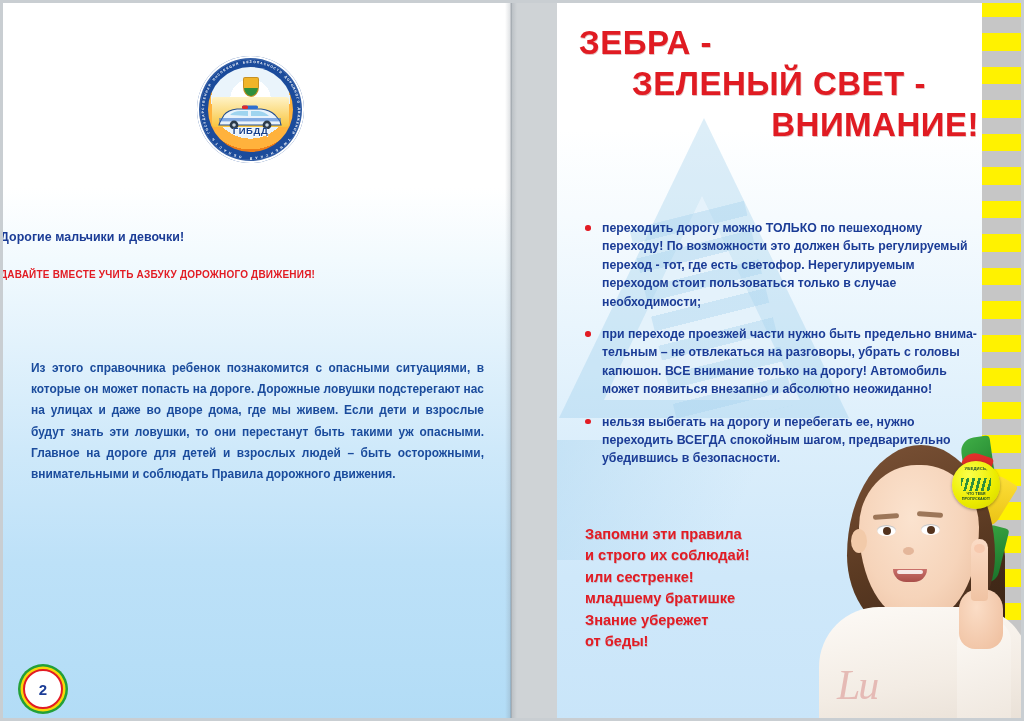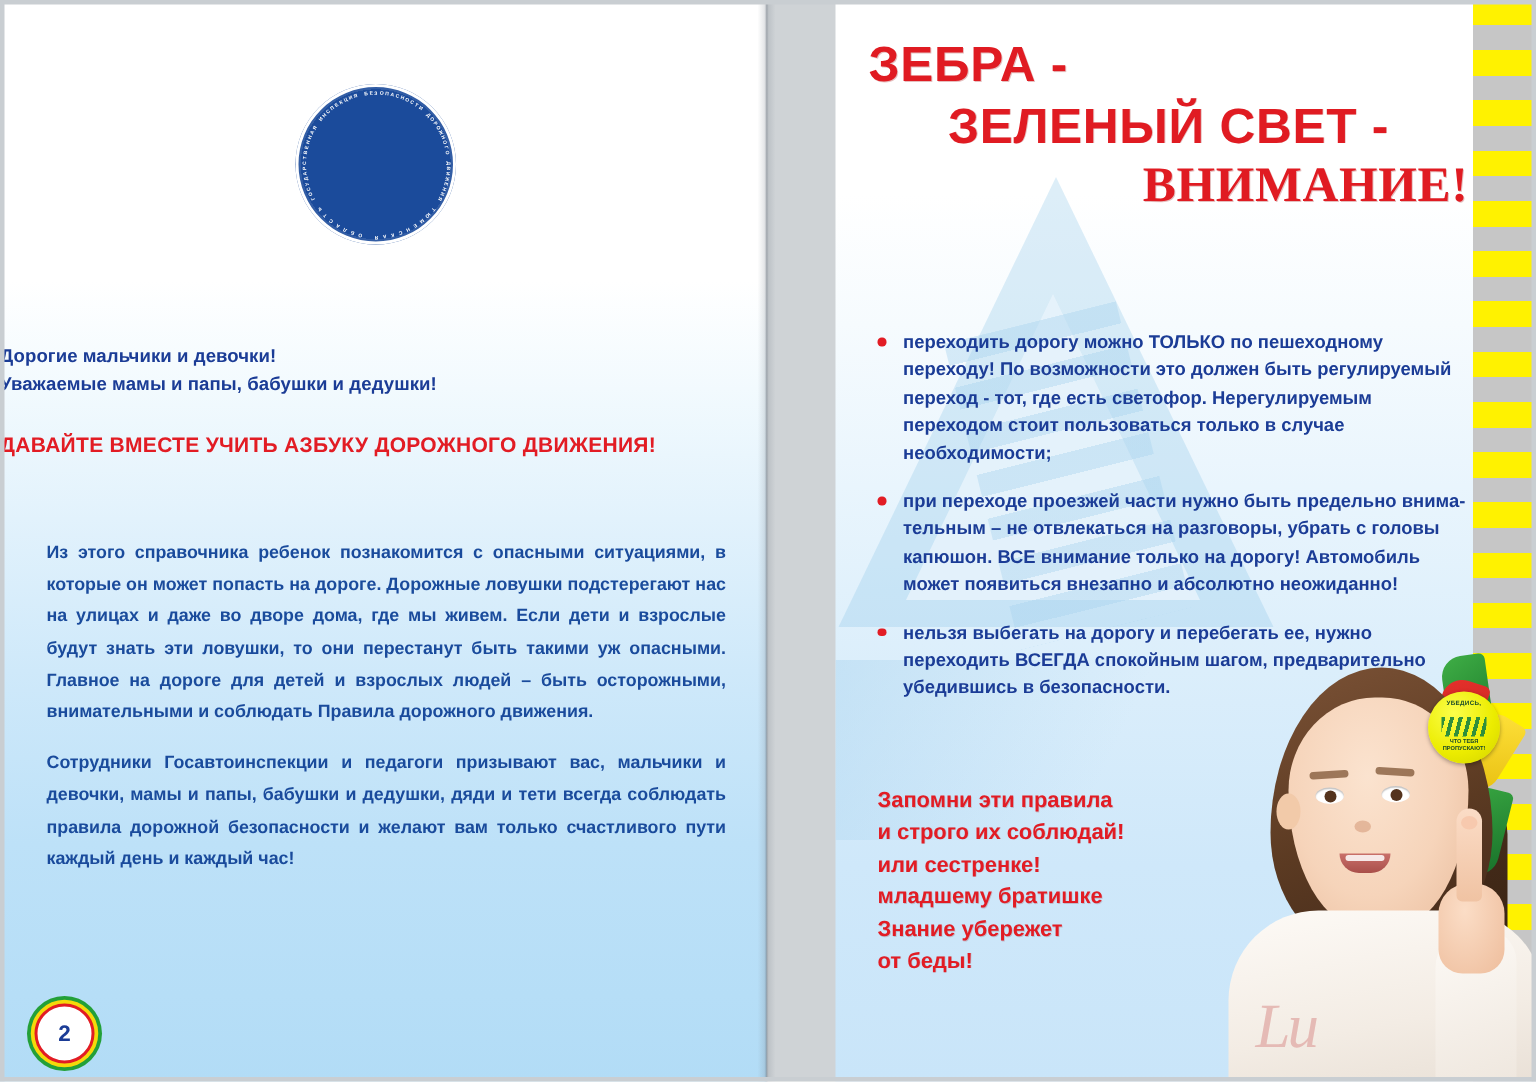--- a/index.html
+++ b/index.html
@@ -117,21 +117,21 @@
     color: #1b3c96;
     font-weight: bold;
     font-size: 12.4px;
     line-height: 19px;
     letter-spacing: 0.05px;
   }
   .h-red {
     margin-top: 22px;
     color: #e21c24;
     font-weight: bold;
-    font-size: 14px;
+    font-size: 10px;
     letter-spacing: 0.2px;
   }
 
   
   .left-body {
     position: absolute;
     left: 31px; top: 358px;
     width: 453px;
     color: #1a4b9c;
     font-size: 11.9px;
@@ -225,21 +225,21 @@
     width: 400px;
     color: #e01b22;
     font-weight: bold;
     font-size: 33px;
     line-height: 41px;
     letter-spacing: 0.5px;
     text-shadow: 0.6px 0.6px 0 rgba(150,0,0,.25);
   }
   .title .l1 { text-align: left; }
   .title .l2 { text-align: center; }
-  .title .l3 { text-align: right; font-family: Liberation Serif, serif; }
+  .title .l3 { text-align: right; }
 
   
   .lead {
     position: absolute;
     left: 25px; top: 173px;
     width: 398px;
     color: #1b3c96;
     font-weight: bold;
     font-size: 13.4px;
     line-height: 18.6px;
@@ -563,31 +563,45 @@
           <span style="transform: rotate(0deg) translate(0px, 48px) rotate(180deg) translate(-50%, -50%);">Я</span>
           <span style="transform: rotate(6.5deg) translate(0px, 48px) rotate(180deg) translate(-50%, -50%);"> </span>
           <span style="transform: rotate(13deg) translate(0px, 48px) rotate(180deg) translate(-50%, -50%);">О</span>
           <span style="transform: rotate(19.5deg) translate(0px, 48px) rotate(180deg) translate(-50%, -50%);">Б</span>
           <span style="transform: rotate(26deg) translate(0px, 48px) rotate(180deg) translate(-50%, -50%);">Л</span>
           <span style="transform: rotate(32.5deg) translate(0px, 48px) rotate(180deg) translate(-50%, -50%);">А</span>
           <span style="transform: rotate(39deg) translate(0px, 48px) rotate(180deg) translate(-50%, -50%);">С</span>
           <span style="transform: rotate(45.5deg) translate(0px, 48px) rotate(180deg) translate(-50%, -50%);">Т</span>
           <span style="transform: rotate(52deg) translate(0px, 48px) rotate(180deg) translate(-50%, -50%);">Ь</span>
         </div>
+      <div class="inner">
+        <div class="shield"></div>
+        <svg class="car" viewBox="0 0 67 26">
+          <path d="M3 19 L7 12 Q11 7 20 6 L44 6 Q53 7 58 12 L63 18 L64 22 L2 22 Z" fill="#e9f3fb" stroke="#27508f" stroke-width="1.1"></path>
+          <path d="M13 12 Q17 8 23 8 L31 8 L31 13 Z" fill="#9fd4ef"></path>
+          <path d="M34 8 L42 8 Q48 9 52 13 L34 13 Z" fill="#9fd4ef"></path>
+          <rect x="25" y="2.5" width="16" height="3.6" rx="1.6" fill="#2f6fd0"></rect>
+          <rect x="25" y="2.5" width="6" height="3.6" rx="1.6" fill="#e02a2a"></rect>
+          <rect x="2" y="15" width="62" height="3.4" fill="#2f6fd0" opacity=".55"></rect>
+          <circle cx="17" cy="22" r="4.4" fill="#2b3a4a"></circle>
+          <circle cx="17" cy="22" r="1.8" fill="#c9d6e2"></circle>
+          <circle cx="50" cy="22" r="4.4" fill="#2b3a4a"></circle>
+          <circle cx="50" cy="22" r="1.8" fill="#c9d6e2"></circle>
+        </svg>
+        <div class="badge-word">ГИБДД</div>
+      </div>
     </div>
 
     <div class="left-heads">
       <div class="h-blue">Дорогие мальчики и девочки!</div>
-      <div class="h-blue">Уважаемые мамы и папы, бабушки и дедушки!</div>
       <div class="h-red">ДАВАЙТЕ ВМЕСТЕ УЧИТЬ АЗБУКУ ДОРОЖНОГО ДВИЖЕНИЯ!</div>
     </div>
 
     <div class="left-body">
       <p>Из этого справочника  ребенок познакомится с опасными ситуациями, в которые он может попасть на дороге.  Дорожные ловушки подстерегают нас на улицах и даже во дворе дома, где мы живем. Если дети и взрослые будут  знать эти ловушки,  то они перестанут быть такими уж опасными. Главное на дороге для детей и взрослых людей – быть осторожными, внимательными и соблюдать Правила дорожного движения.</p>
-      <p>Сотрудники Госавтоинспекции и педагоги призывают вас, мальчики и девочки, мамы и папы, бабушки и дедушки, дяди и тети всегда соблюдать правила дорожной безопасности и желают вам только счастливого пути каждый день и каждый час!</p>
     </div>
 
     <div class="pagenum left">2</div>
   </div>
 
   <div class="page-right">
 
     <div class="wm-triangle"></div>
     <div class="wm-triangle-inner"></div>
     <div class="wm-stripes"></div>

